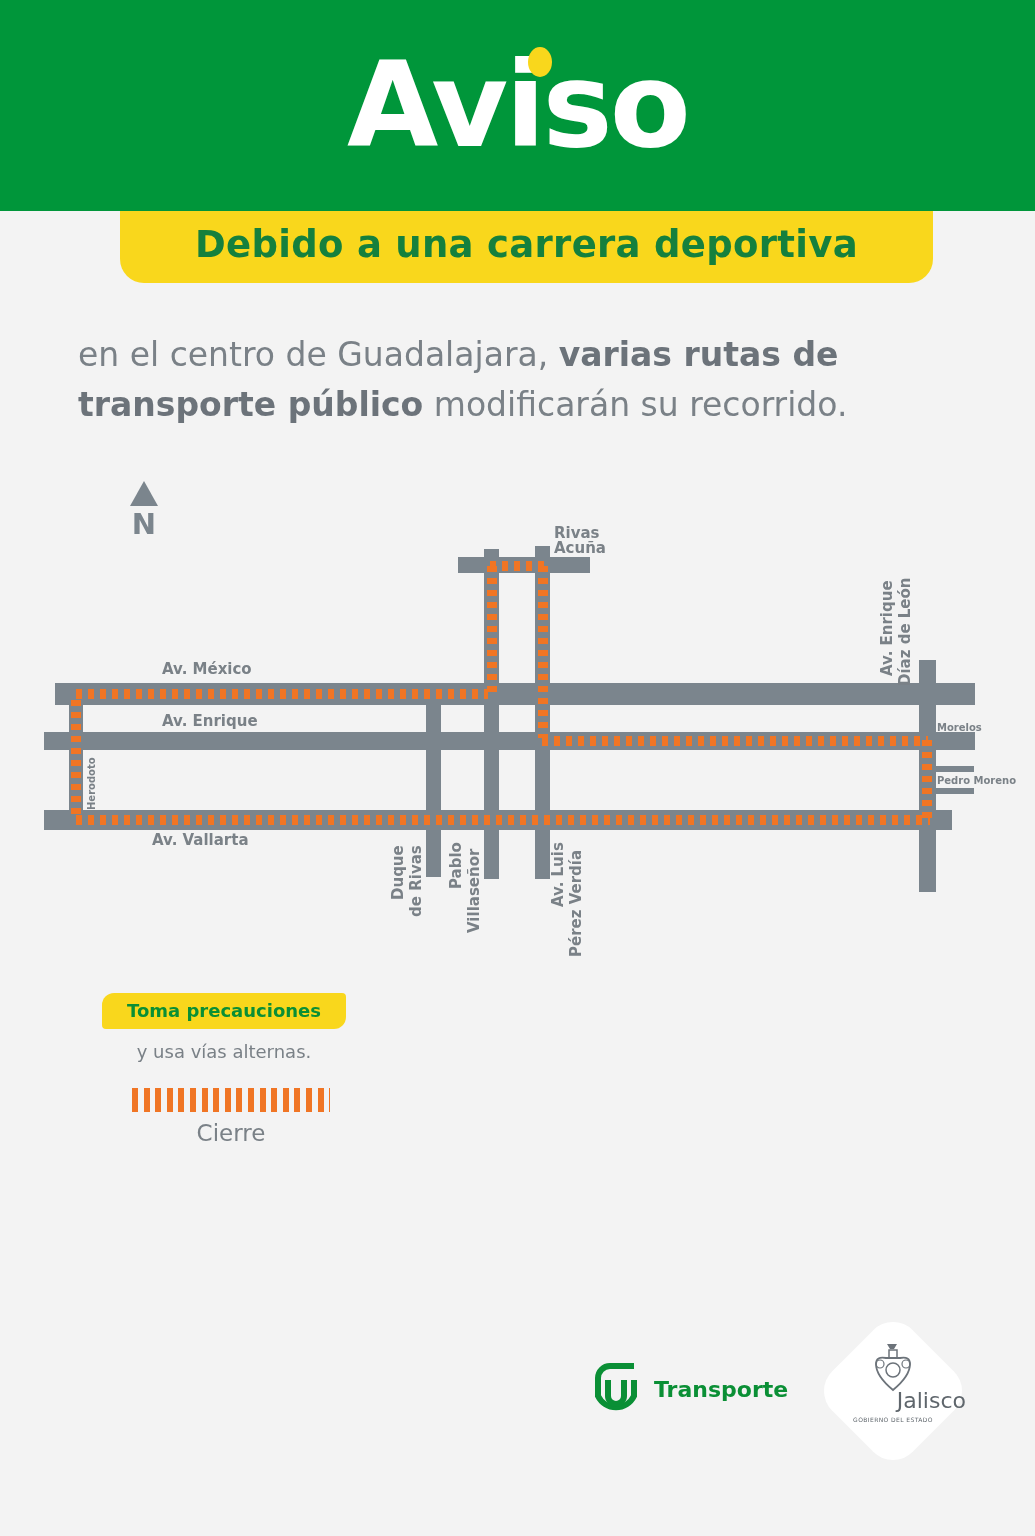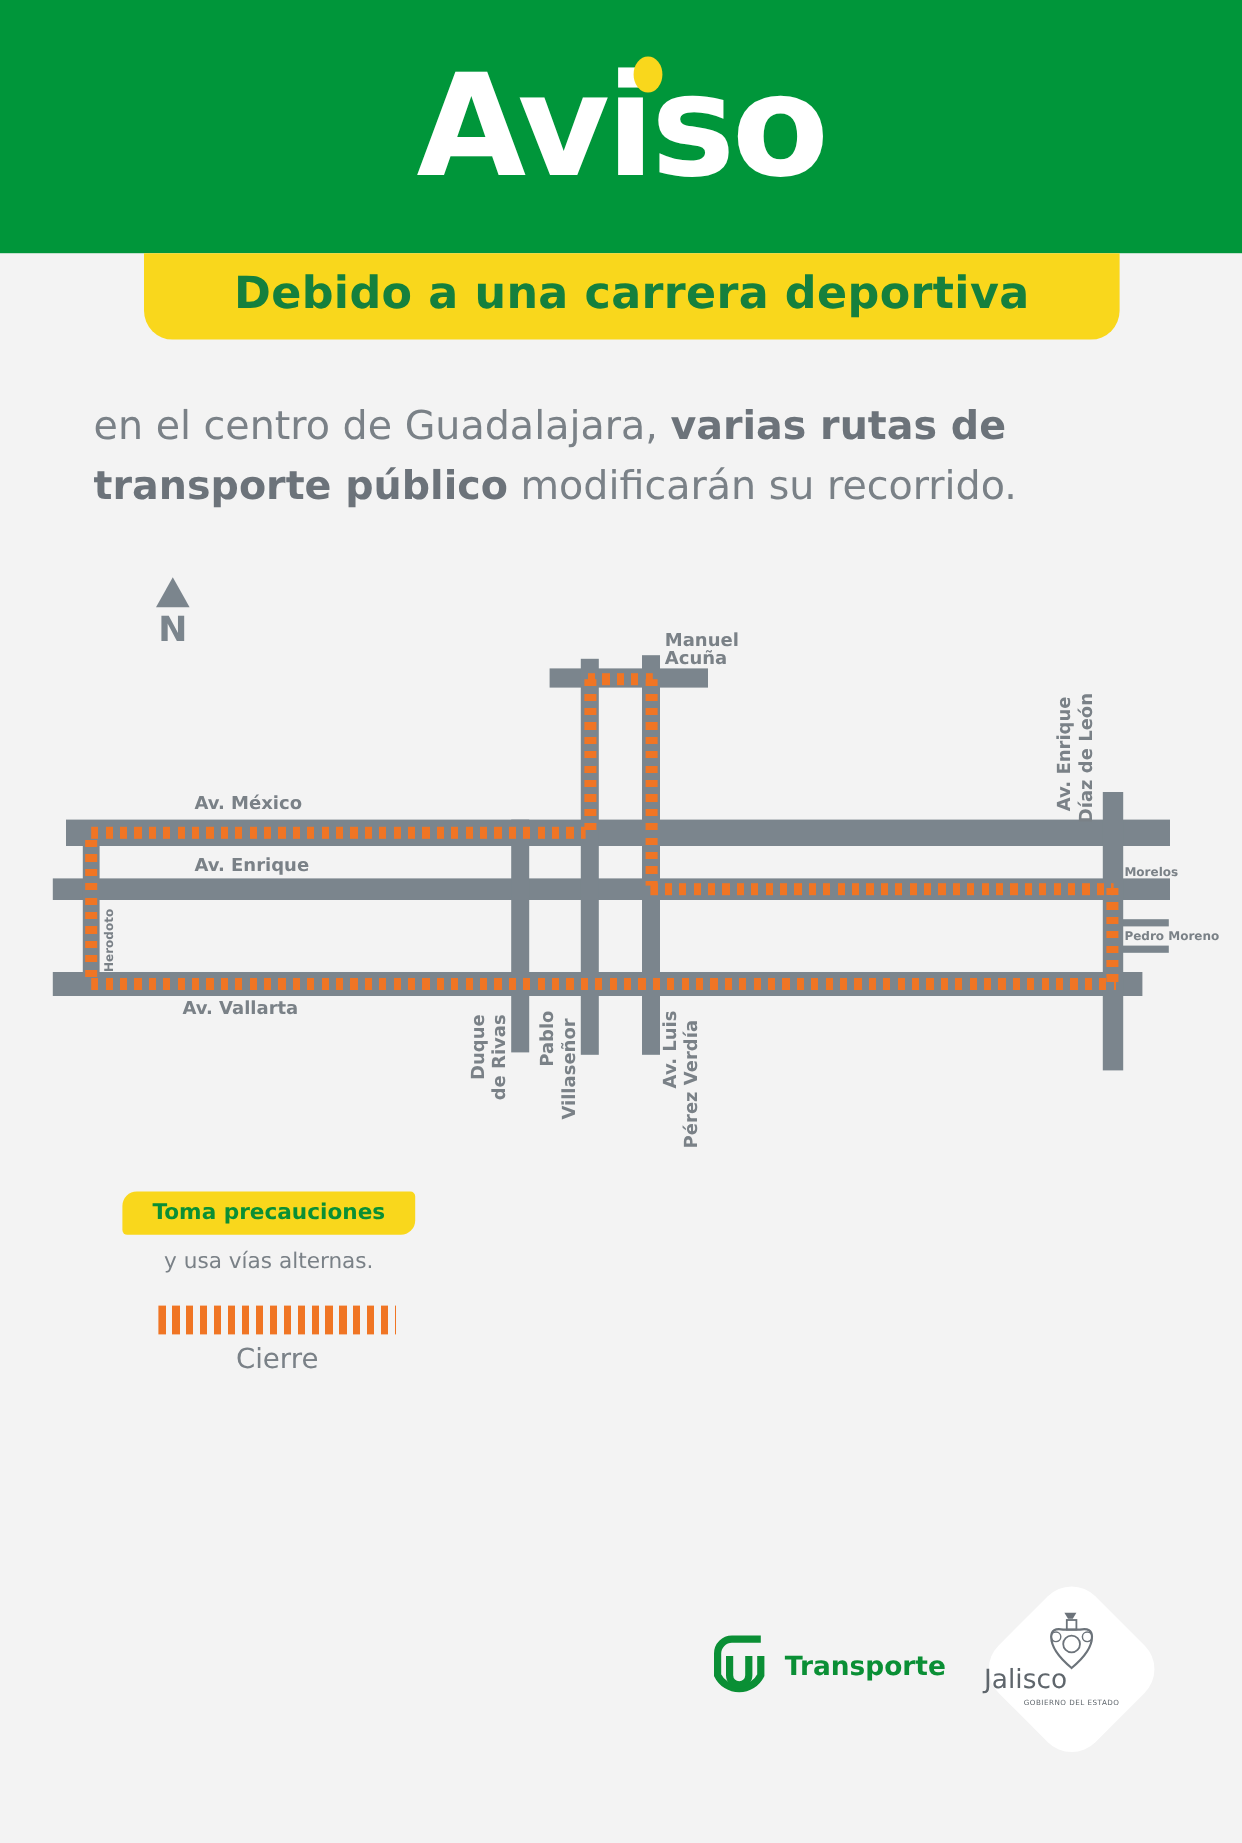--- a/index.html
+++ b/index.html
@@ -48,21 +48,21 @@
   .legend-label { position: absolute; left: 132px; top: 1118px; width: 198px; text-align: center; color: #7a8187;
     font-weight: normal; font-size: 23px; line-height: 30px; }
 
   .transporte-logo { position: absolute; left: 594px; top: 1360px; width: 44px; height: 60px; }
   .transporte-text { position: absolute; left: 654px; top: 1376px; color: #0a8f35; font-weight: bold; font-size: 22px; line-height: 28px; }
 
   .jalisco-badge { position: absolute; left: 836px; top: 1334px; width: 114px; height: 114px; background: #ffffff;
     border-radius: 28px; transform: rotate(45deg); transform-origin: center; }
   .jalisco-wrap { position: absolute; left: 820px; top: 1330px; width: 146px; height: 130px; }
   .jalisco-crest { position: absolute; left: 50px; top: 12px; width: 46px; height: 52px; }
-  .jalisco-name { position: absolute; left: 0; top: 58px; width: 146px; text-align: left; color: #5f666c; font-size: 22px; line-height: 26px; }
+  .jalisco-name { position: absolute; left: 0; top: 58px; width: 146px; text-align: right; color: #5f666c; font-size: 22px; line-height: 26px; }
   .jalisco-sub { position: absolute; left: 0; top: 86px; width: 146px; text-align: center; color: #5f666c; font-size: 6px; letter-spacing: 0.4px; }
 </style>
 </head>
 <body>
 
 <div class="header">
   <div class="title">Aviso</div>
   <div class="title-dot"></div>
 </div>
 
@@ -100,21 +100,21 @@
   <div class="closure-h" style="left:490px;top:561px;width:54px;"></div>
   <div class="closure-v" style="left:538px;top:566px;height:172px;"></div>
   <div class="closure-h" style="left:542px;top:736px;width:386px;"></div>
   <div class="closure-v" style="left:922px;top:740px;height:80px;"></div>
   <div class="closure-h" style="left:76px;top:815px;width:854px;"></div>
 
   <div class="lbl lbl-h" style="left:162px;top:660px;">Av. México</div>
   <div class="lbl lbl-h" style="left:162px;top:712px;">Av. Enrique</div>
   <div class="lbl lbl-h" style="left:152px;top:831px;">Av. Vallarta</div>
   <div class="lbl lbl-h" style="left:554px;top:526px;line-height:15px;">
-    <div>Manuel</div>
+    <div>Rivas</div>
     <div>Acuña</div>
   </div>
   <div class="lbl lbl-small" style="left:937px;top:722px;">Morelos</div>
   <div class="lbl lbl-small" style="left:937px;top:775px;">Pedro Moreno</div>
 
   <div class="lbl lbl-v" style="left:86px;top:810px;font-size:10px;line-height:12px;">
     <span>Herodoto</span>
   </div>
   <div class="lbl lbl-v" style="left:389px;top:900px;text-align:right;">
     <span>Duque</span>

